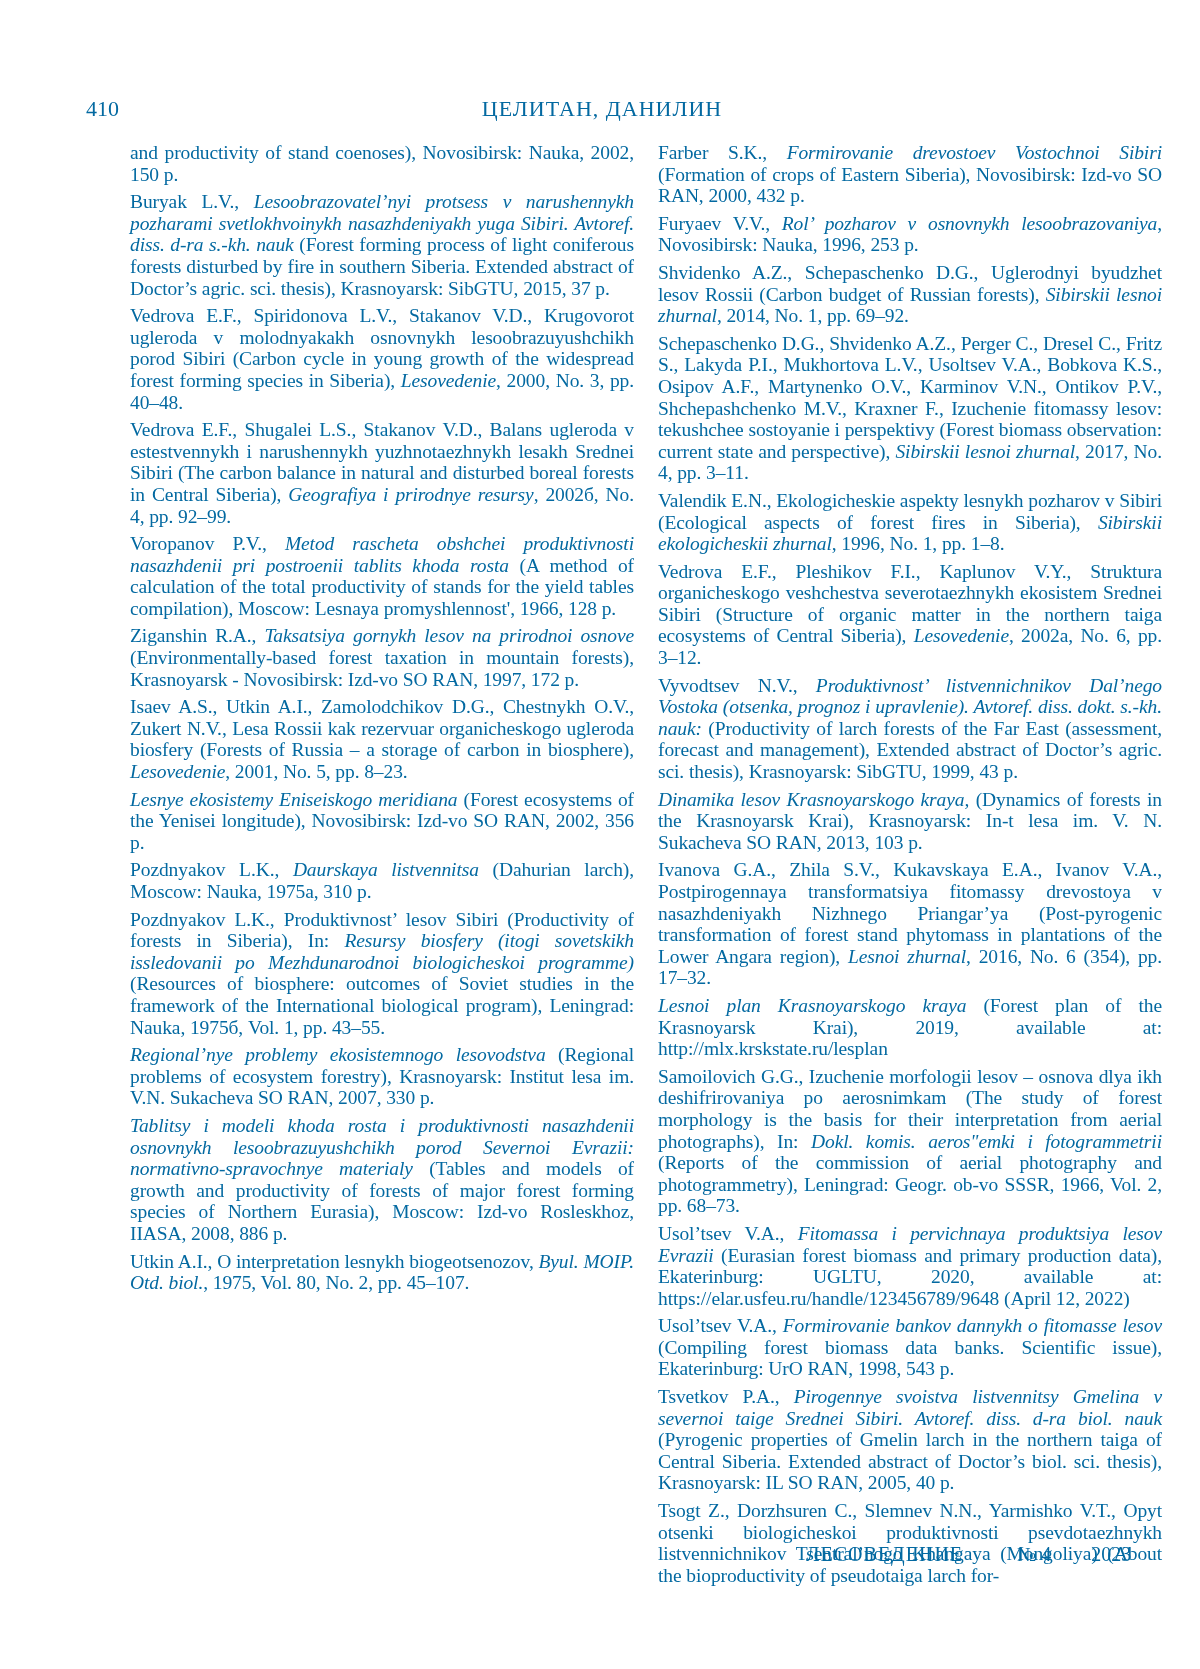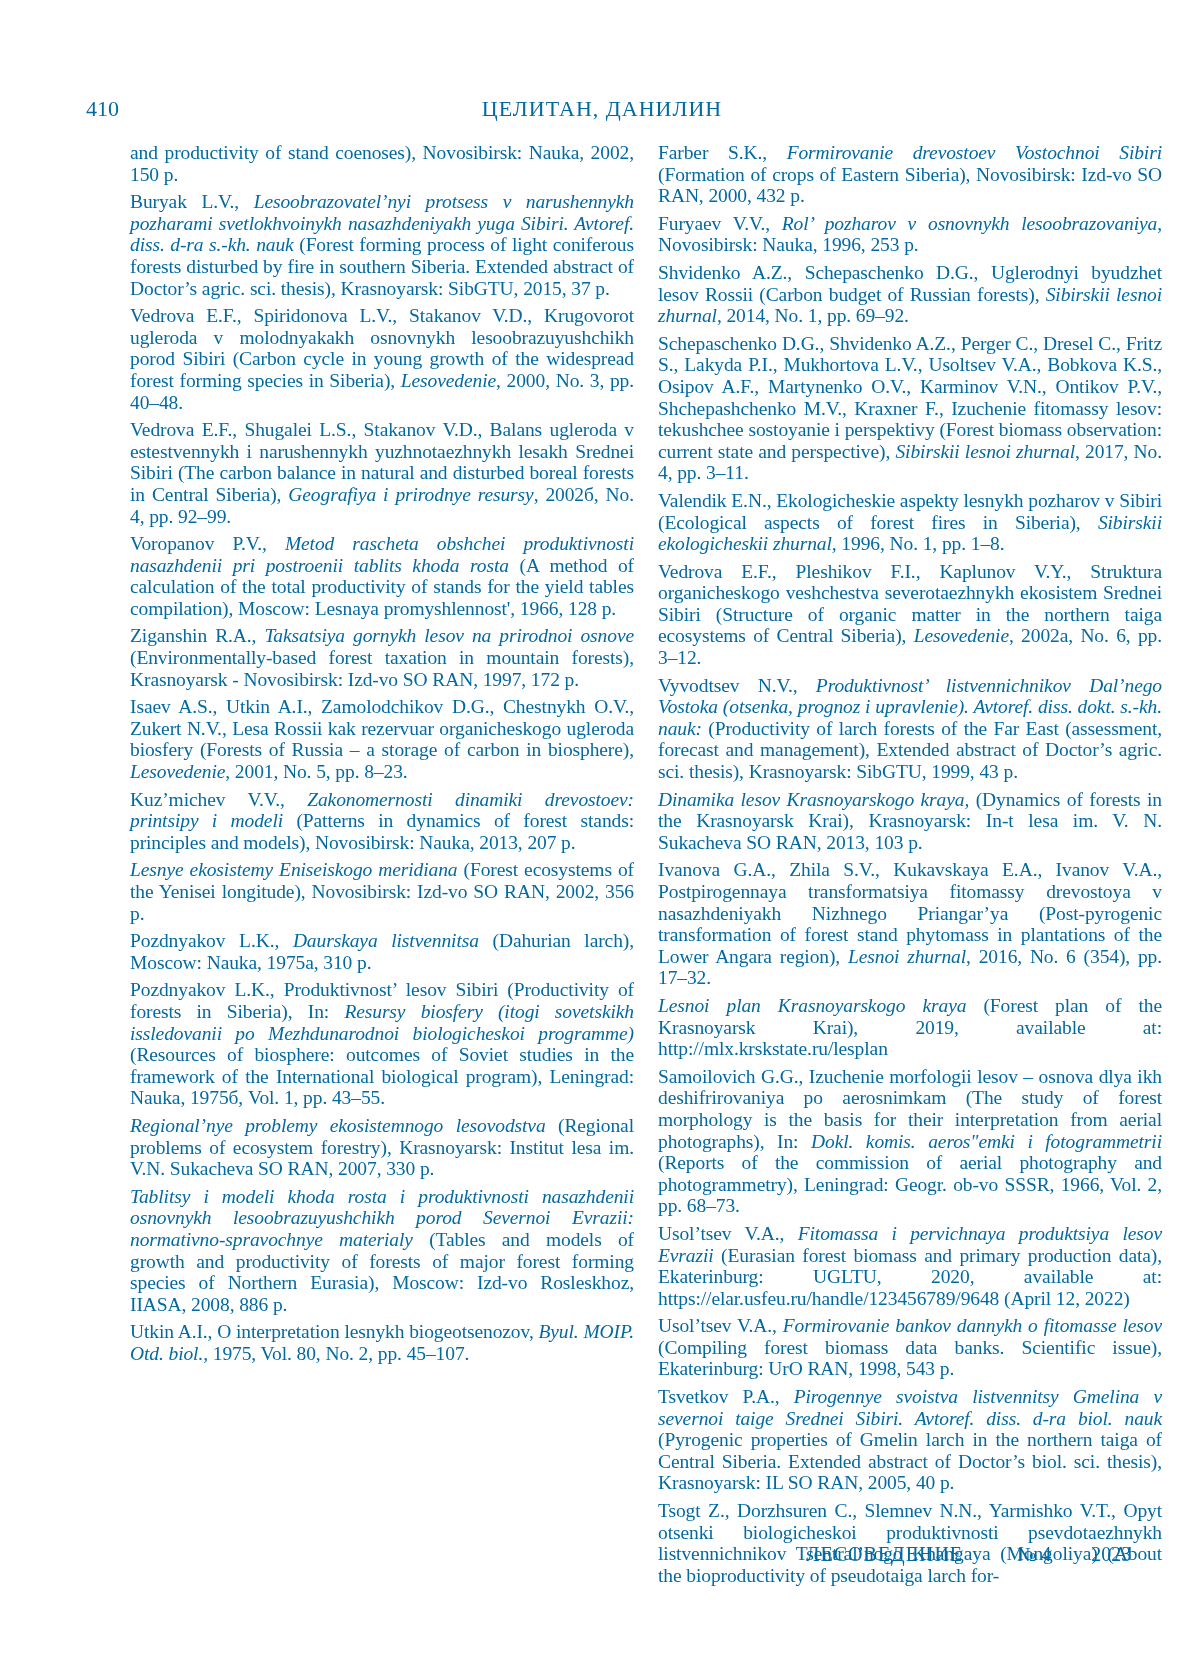--- a/index.html
+++ b/index.html
@@ -82,21 +82,20 @@
 
   <div class="columns">
     <div class="col">
         <p class="ref"><span>and productivity of stand coenoses), Novosibirsk: Nauka, 2002, 150 p.</span></p>
         <p class="ref"><span>Buryak L.V., </span><em>Lesoobrazovatel’nyi protsess v narushennykh pozharami svetlokhvoinykh nasazhdeniyakh yuga Sibiri. Avtoref. diss. d-ra s.-kh. nauk</em><span> (Forest forming process of light coniferous forests disturbed by fire in southern Siberia. Extended abstract of Doctor’s agric. sci. thesis), Krasnoyarsk: SibGTU, 2015, 37 p.</span></p>
         <p class="ref"><span>Vedrova E.F., Spiridonova L.V., Stakanov V.D., Krugovorot ugleroda v molodnyakakh osnovnykh lesoobrazuyushchikh porod Sibiri (Carbon cycle in young growth of the widespread forest forming species in Siberia), </span><em>Lesovedenie</em><span>, 2000, No. 3, pp. 40–48.</span></p>
         <p class="ref"><span>Vedrova E.F., Shugalei L.S., Stakanov V.D., Balans ugleroda v estestvennykh i narushennykh yuzhnotaezhnykh lesakh Srednei Sibiri (The carbon balance in natural and disturbed boreal forests in Central Siberia), </span><em>Geografiya i prirodnye resursy</em><span>, 2002б, No. 4, pp. 92–99.</span></p>
         <p class="ref"><span>Voropanov P.V., </span><em>Metod rascheta obshchei produktivnosti nasazhdenii pri postroenii tablits khoda rosta</em><span> (A method of calculation of the total productivity of stands for the yield tables compilation), Moscow: Lesnaya promyshlennost', 1966, 128 p.</span></p>
         <p class="ref"><span>Ziganshin R.A., </span><em>Taksatsiya gornykh lesov na prirodnoi osnove</em><span> (Environmentally-based forest taxation in mountain forests), Krasnoyarsk - Novosibirsk: Izd-vo SO RAN, 1997, 172 p.</span></p>
         <p class="ref"><span>Isaev A.S., Utkin A.I., Zamolodchikov D.G., Chestnykh O.V., Zukert N.V., Lesa Rossii kak rezervuar organicheskogo ugleroda biosfery (Forests of Russia – a storage of carbon in biosphere), </span><em>Lesovedenie</em><span>, 2001, No. 5, pp. 8–23.</span></p>
-        <p class="ref"><span>Kuz’michev V.V., </span><em>Zakonomernosti dinamiki drevostoev: printsipy i modeli</em><span> (Patterns in dynamics of forest stands: principles and models), Novosibirsk: Nauka, 2013, 207 p.</span></p>
         <p class="ref"><em>Lesnye ekosistemy Eniseiskogo meridiana</em><span> (Forest ecosystems of the Yenisei longitude), Novosibirsk: Izd-vo SO RAN, 2002, 356 p.</span></p>
         <p class="ref"><span>Pozdnyakov L.K., </span><em>Daurskaya listvennitsa</em><span> (Dahurian larch), Moscow: Nauka, 1975a, 310 p.</span></p>
         <p class="ref"><span>Pozdnyakov L.K., Produktivnost’ lesov Sibiri (Productivity of forests in Siberia), In: </span><em>Resursy biosfery (itogi sovetskikh issledovanii po Mezhdunarodnoi biologicheskoi programme)</em><span> (Resources of biosphere: outcomes of Soviet studies in the framework of the International biological program), Leningrad: Nauka, 1975б, Vol. 1, pp. 43–55.</span></p>
         <p class="ref"><em>Regional’nye problemy ekosistemnogo lesovodstva</em><span> (Regional problems of ecosystem forestry), Krasnoyarsk: Institut lesa im. V.N. Sukacheva SO RAN, 2007, 330 p.</span></p>
         <p class="ref"><em>Tablitsy i modeli khoda rosta i produktivnosti nasazhdenii osnovnykh lesoobrazuyushchikh porod Severnoi Evrazii: normativno-spravochnye materialy</em><span> (Tables and models of growth and productivity of forests of major forest forming species of Northern Eurasia), Moscow: Izd-vo Rosleskhoz, IIASA, 2008, 886 p.</span></p>
         <p class="ref"><span>Utkin A.I., O interpretation lesnykh biogeotsenozov, </span><em>Byul. MOIP. Otd. biol.</em><span>, 1975, Vol. 80, No. 2, pp. 45–107.</span></p>
       </div>
     <div class="col">
         <p class="ref"><span>Farber S.K., </span><em>Formirovanie drevostoev Vostochnoi Sibiri</em><span> (Formation of crops of Eastern Siberia), Novosibirsk: Izd-vo SO RAN, 2000, 432 p.</span></p>
         <p class="ref"><span>Furyaev V.V., </span><em>Rol’ pozharov v osnovnykh lesoobrazovaniya</em><span>, Novosibirsk: Nauka, 1996, 253 p.</span></p>

